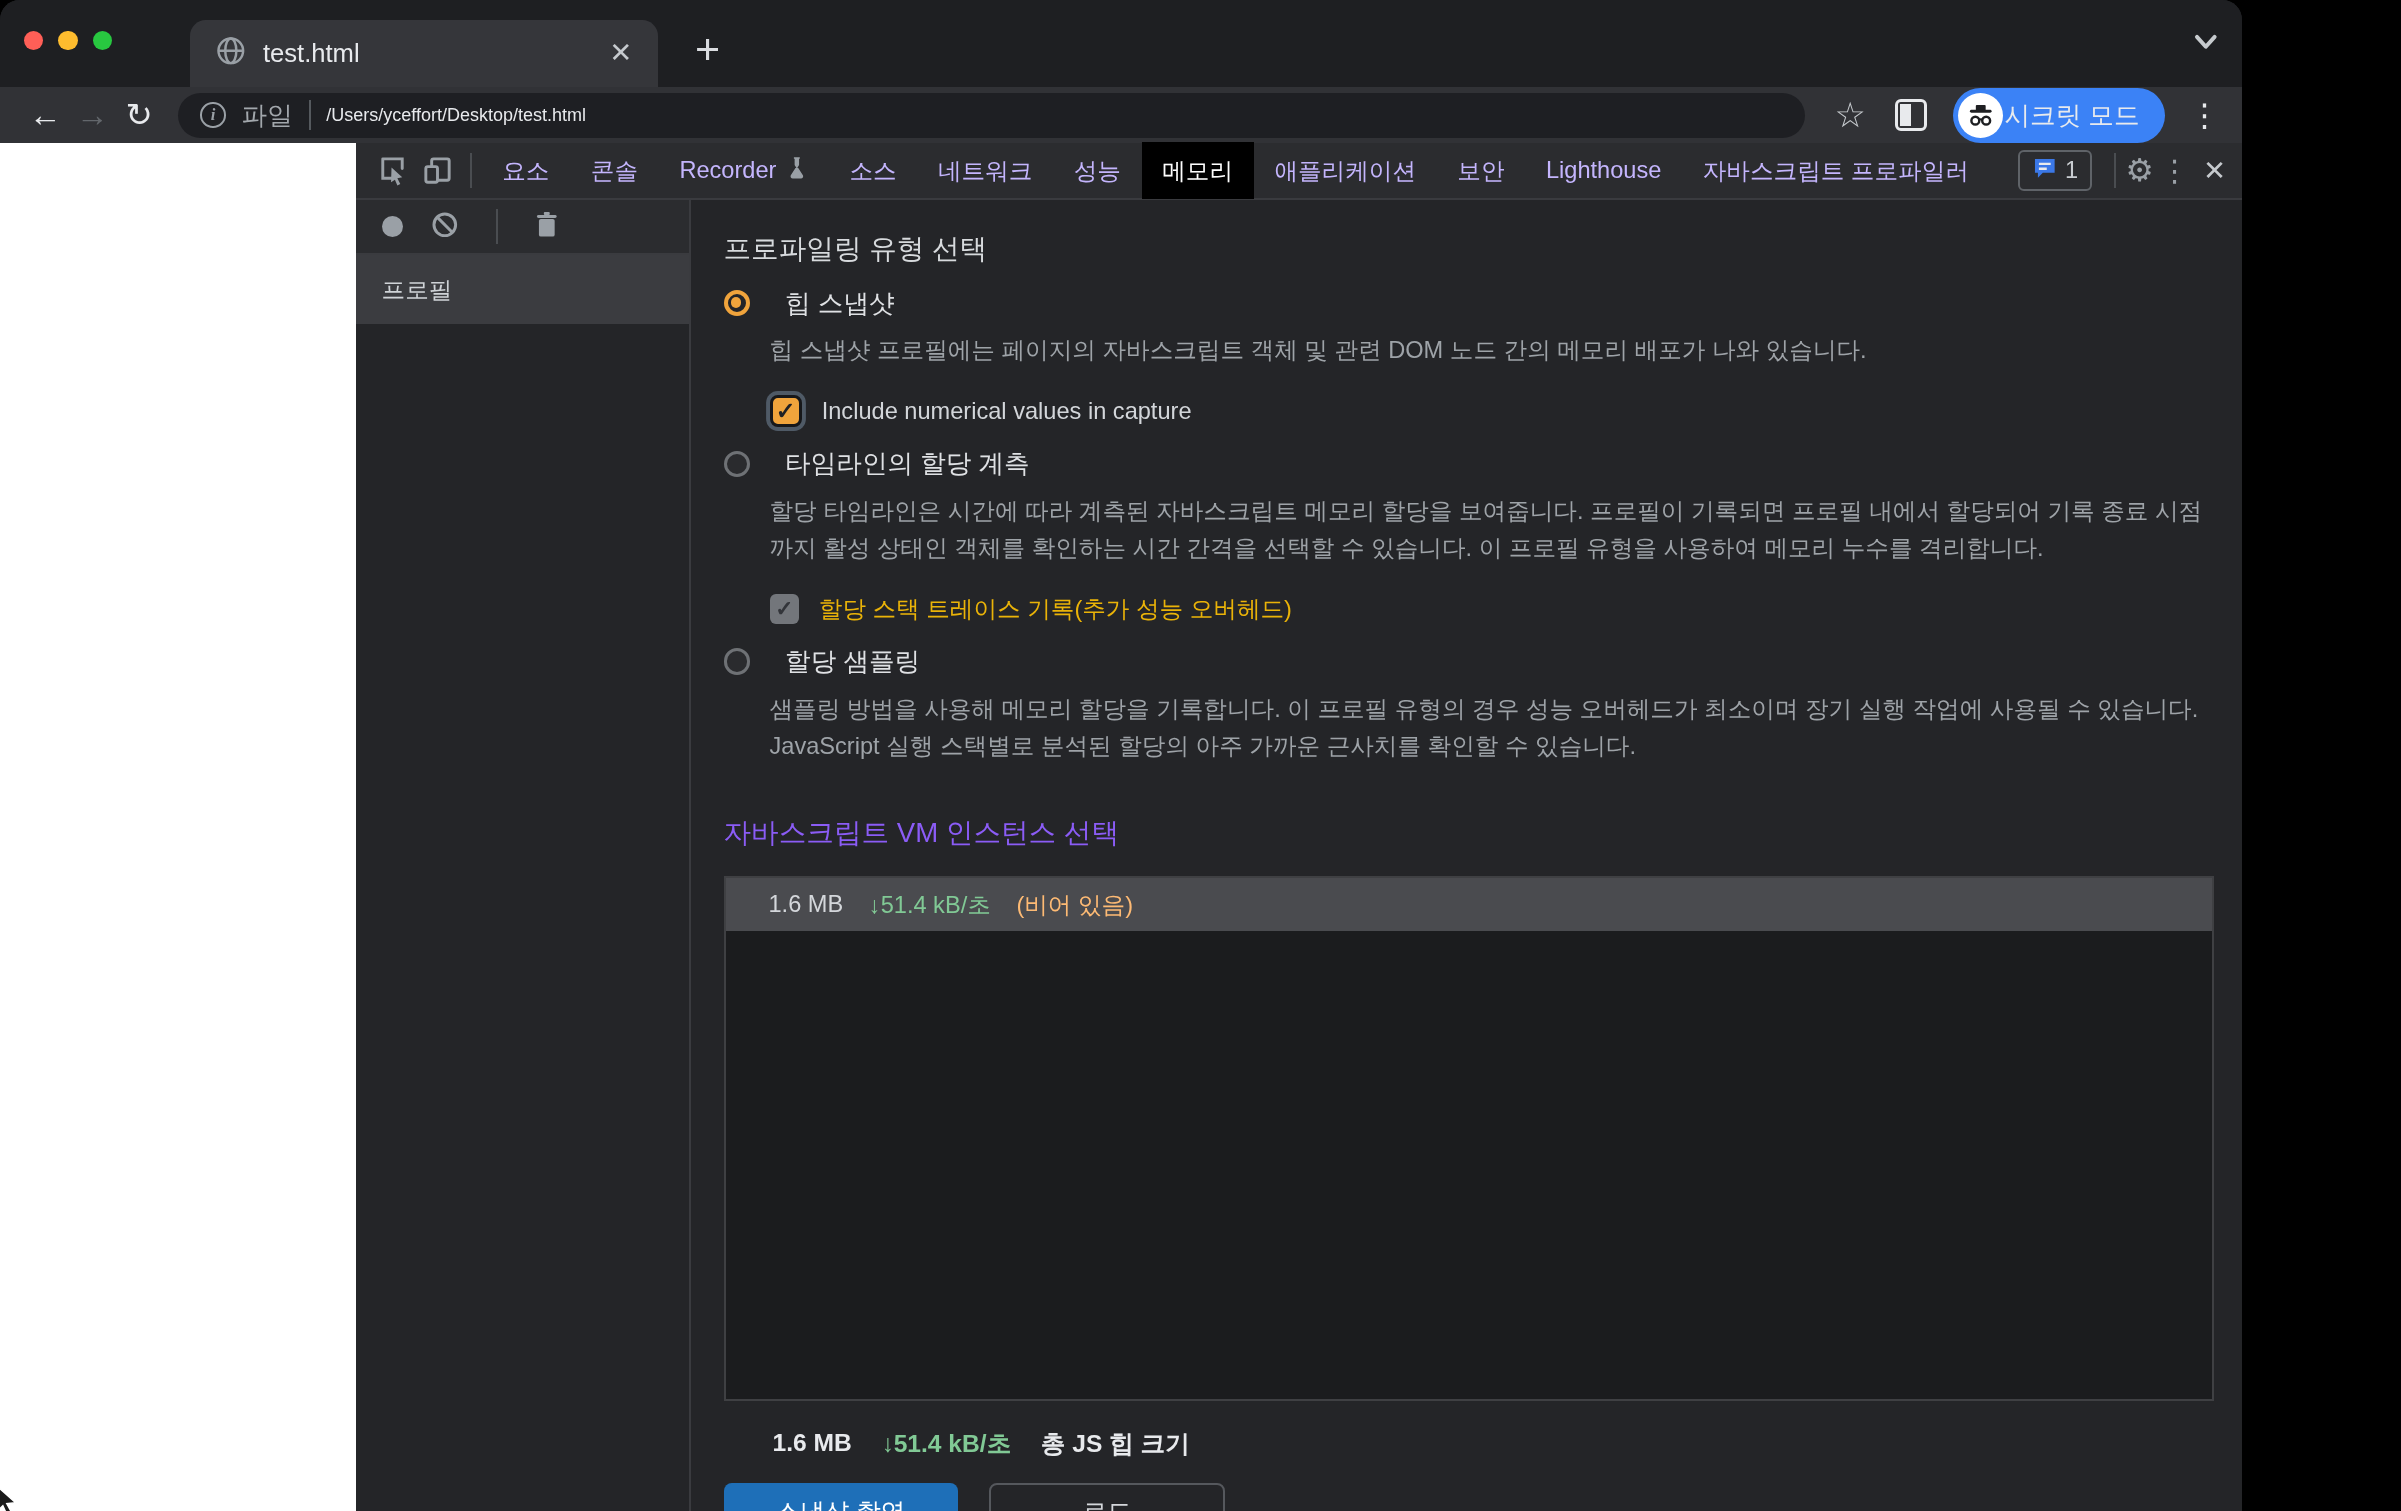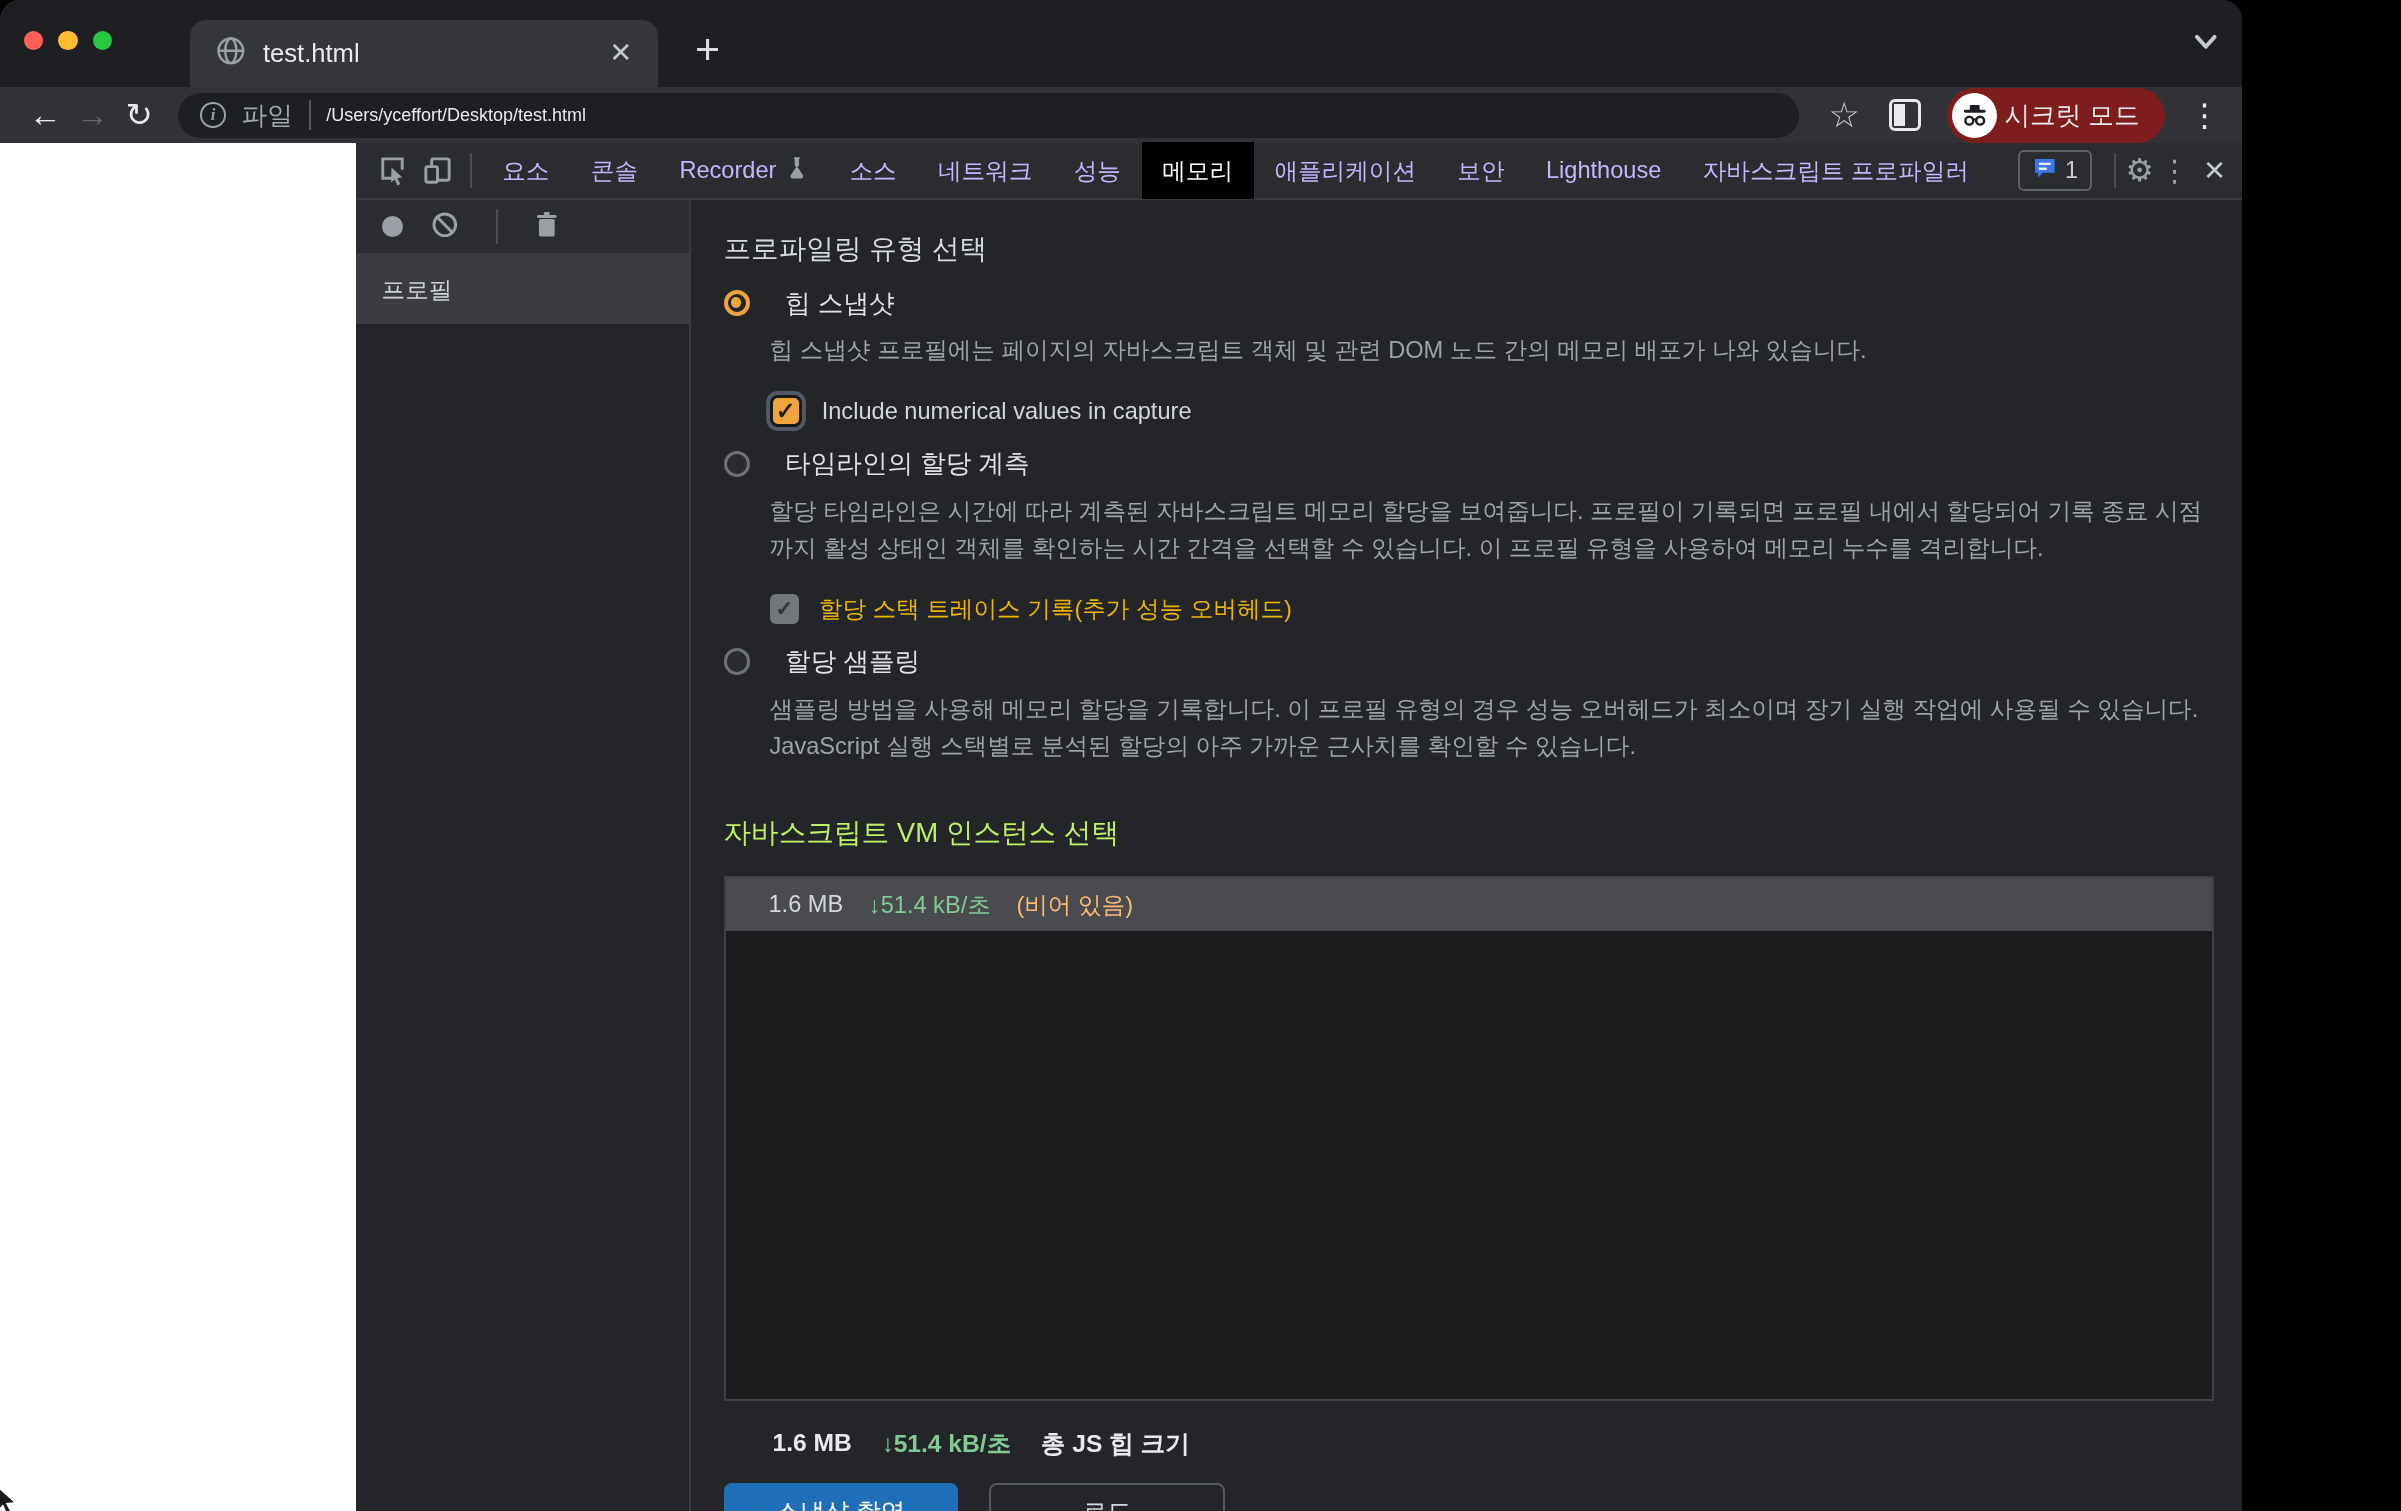--- a/index.html
+++ b/index.html
@@ -40,22 +40,22 @@
   }
   .info-icon{width:25.6px;height:25.6px;border:2px solid #9AA0A6;border-radius:50%;
     color:#9AA0A6;font-size:16.7px;display:flex;align-items:center;justify-content:center;
     font-family:"Liberation Serif", serif;font-style:italic;font-weight:bold;flex:0 0 auto;}
   .scheme-chip{color:#A2A7AC;font-size:25.6px;flex:0 0 auto;}
   .omni-divider{width:2px;height:29.6px;background:#55595E;flex:0 0 auto;}
   .omni-url{color:#E8EAED;font-size:18px;white-space:nowrap;overflow:hidden;flex:1;}
   .star-icon{font-size:35px;color:#C6CACE;margin:0 13.8px;flex:0 0 auto;}
   .panel-icon{width:31.5px;height:31.5px;border:3px solid #E8EAED;border-radius:5.9px;position:relative;margin:0 15.8px;flex:0 0 auto;}
   .panel-icon i{position:absolute;left:2px;top:2px;bottom:2px;width:10.8px;background:#E8EAED;display:block;}
-  .incog-pill{height:55px;background:#7f1d1d;border-radius:27.6px;display:flex;align-items:center;
-    gap:7px;padding:0 25.6px 0 5.9px;margin:0 9.9px;flex:0 0 auto;text-align:right;}
+  .incog-pill{height:55px;background:#3b82f6;border-radius:27.6px;display:flex;align-items:center;
+    gap:1px;padding:0 25.6px 0 5.9px;margin:0 9.9px;flex:0 0 auto;text-align:right;}
   .incog-circle{width:45px;height:45px;background:#FFFFFF;border-radius:50%;
     display:flex;align-items:center;justify-content:center;}
   .incog-label{color:#E8EAED;font-size:25.6px;white-space:nowrap;}
   .kebab{font-size:31.5px;color:#E8EAED;margin-left:13.8px;flex:0 0 auto;}
   
   .content{flex:1;display:flex;min-height:0;}
   .page-area{width:356px;background:#FFFFFF;position:relative;flex:0 0 auto;}
   .cursor-artifact{position:absolute;left:-5.9px;bottom:-7.9px;}
   .devtools{flex:1;display:flex;flex-direction:column;background:#242528;min-width:0;}
   
@@ -93,21 +93,21 @@
   .opt-desc{margin:11.8px 0 0 46px;font-size:23.6px;line-height:37px;color:#9EA3A8;}
   .cb-row{display:flex;align-items:center;gap:19.7px;margin:25.6px 0 0 46px;}
   .cb-orange{width:32.5px;height:32.5px;border-radius:7.9px;background:#F0A43C;border:3px solid #17181A;
     box-shadow:0 0 0 3.9px #4F5A66;display:flex;align-items:center;justify-content:center;
     color:#202124;font-size:23.6px;font-weight:bold;flex:0 0 auto;}
   .cb-gray{width:29.6px;height:29.6px;border-radius:5.9px;background:#73767B;
     display:flex;align-items:center;justify-content:center;
     color:#33353A;font-size:21.7px;font-weight:bold;flex:0 0 auto;}
   .cb-label{font-size:23.6px;color:#D3D6DA;}
   .cb-label.dim{color:#eab308;}
-  .vm-heading{font-size:27.6px;font-weight:400;color:#bef264;margin:49px 0 0 0;}
+  .vm-heading{font-size:27.6px;font-weight:400;color:#8b5cf6;margin:49px 0 0 0;}
   .vm-list{margin-top:25.6px;height:525px;border:2px solid #3F4043;background:#1B1C1E;}
   .vm-row{height:53px;background:#4A4B4F;display:flex;align-items:center;gap:25.6px;
     padding-left:43px;font-size:23.6px;}
   .vm-size{color:#D4D7DB;}
   .vm-rate{color:#81C995;}
   .vm-note{color:#fdba74;}
   .green-arrow{font-weight:bold;}
   .summary{display:flex;align-items:center;gap:29.6px;margin-top:25.6px;padding-left:49px;
     font-size:24.6px;font-weight:bold;}
   .sum-size{color:#E8EAED;}

